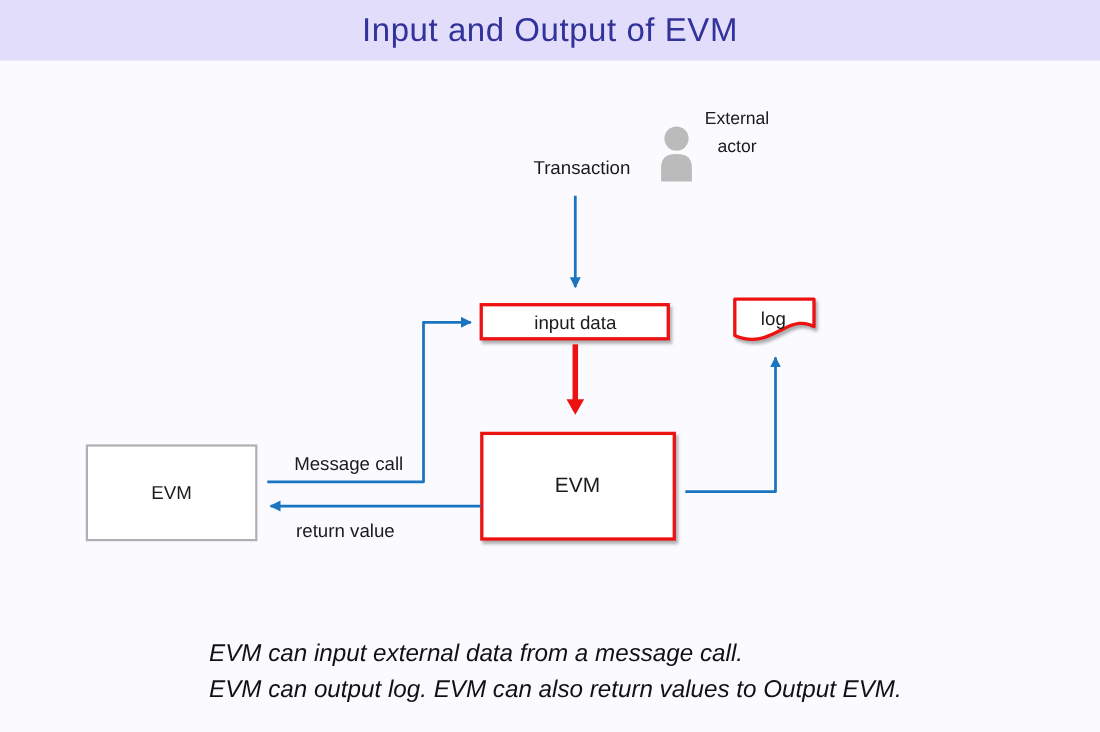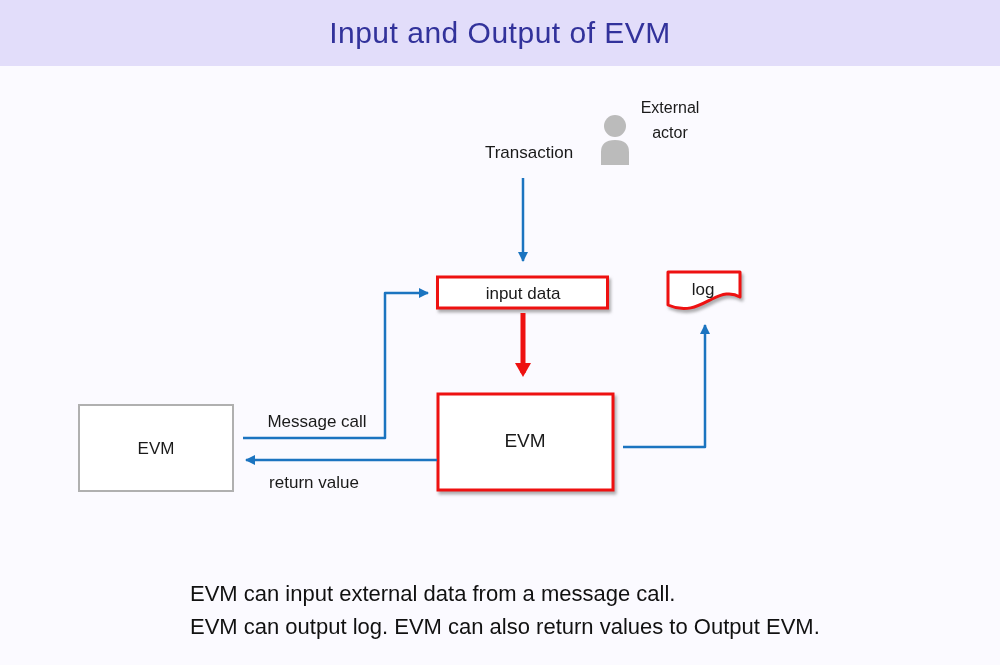--- a/index.html
+++ b/index.html
@@ -12,21 +12,21 @@
     position: relative;
     width: 1000px;
     height: 665px;
     background: #FBFAFF;
     overflow: hidden;
   }
   .slide-header {
     position: absolute;
     top: 0; left: 0;
     width: 1000px;
-    height: 66px;
+    height: 55px;
     background: #E2DDFA;
     display: flex;
     align-items: center;
     justify-content: center;
   }
   .slide-header h1 {
     margin: 0;
     font-size: 30px;
     font-weight: 400;
     color: #32329B;
@@ -50,20 +50,21 @@
     filter: drop-shadow(2.5px 3px 1.5px rgba(110,110,110,0.55));
   }
   .caption {
     position: absolute;
     top: 577px;
     left: 190px;
     width: 760px;
     color: #111111;
     font-size: 22px;
     line-height: 33px;
+    font-style: italic;
   }
   .caption p { margin: 0; }
 </style>
 </head>
 <body>
 
 <div class="slide">
 
   <header class="slide-header">
     <h1>Input and Output of EVM</h1>

